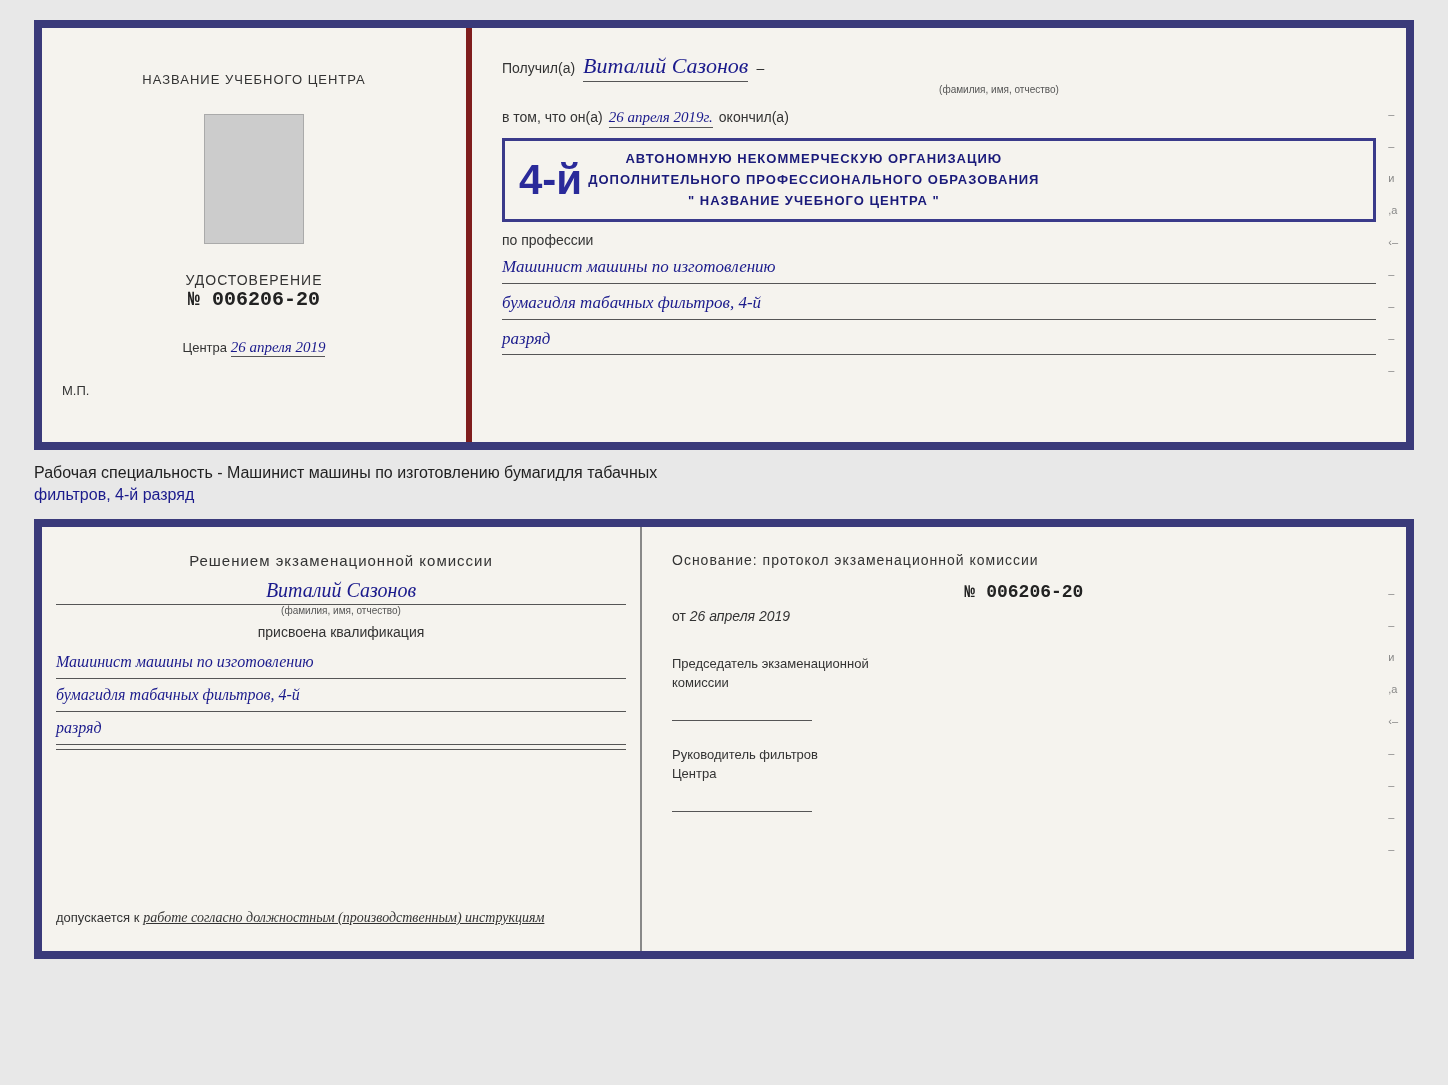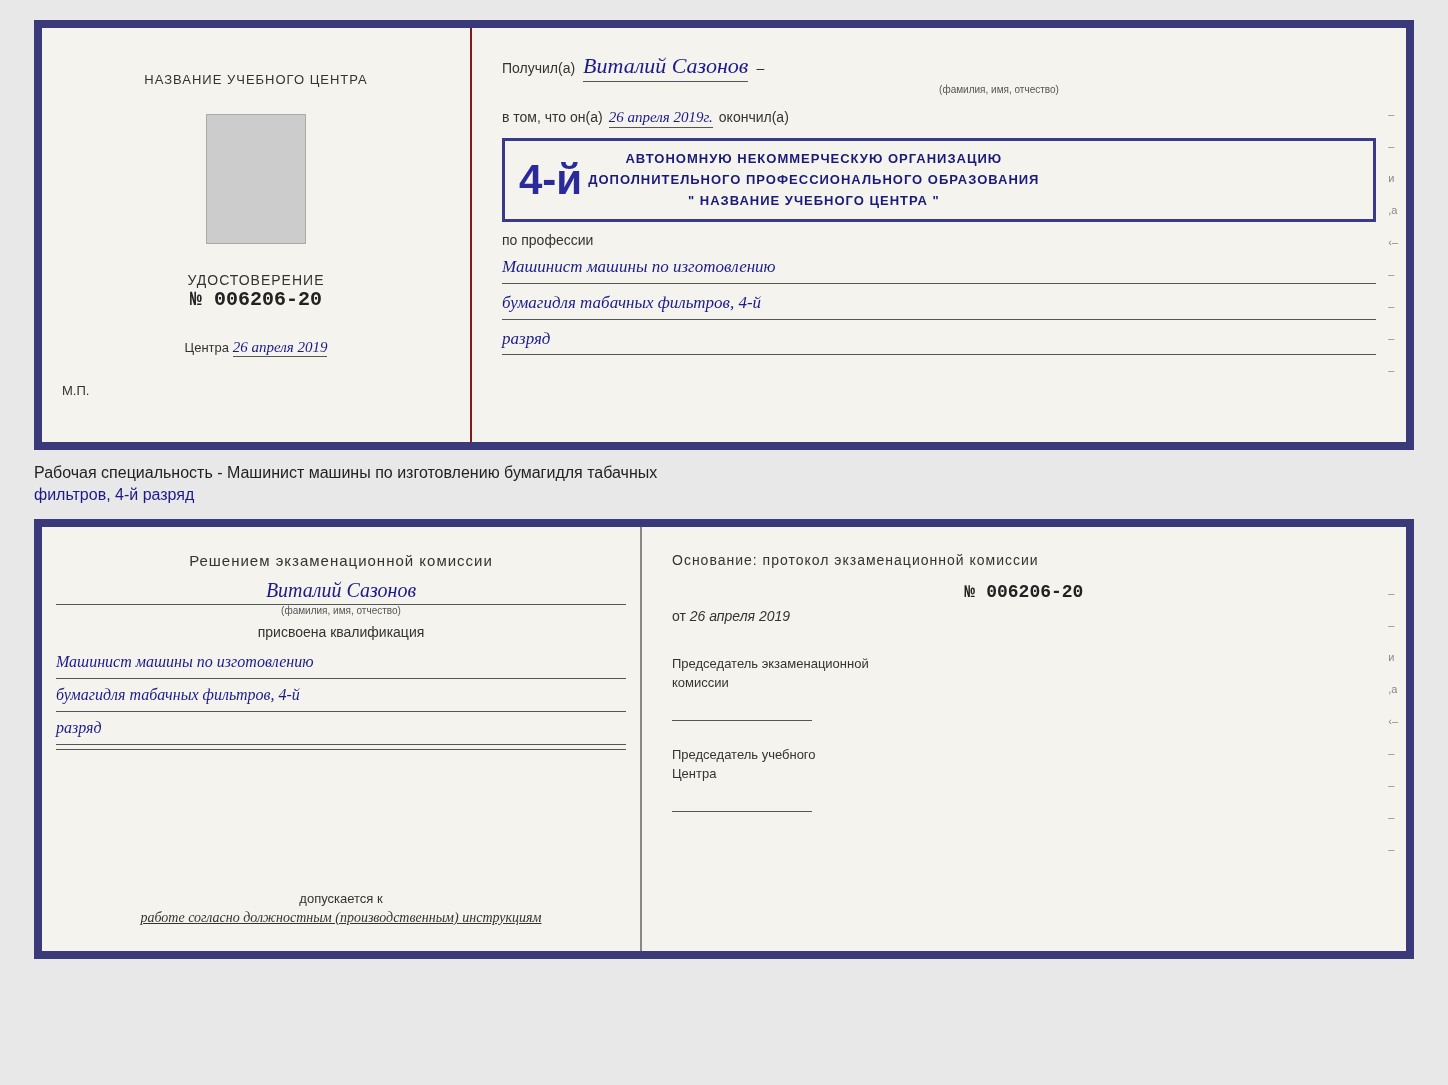--- a/index.html
+++ b/index.html
@@ -21,21 +21,21 @@
       width: 1380px;
       height: 430px;
       background: #f5f3ee;
       border: 8px solid #3a3a7a;
       display: flex;
       position: relative;
     }
 
     .cert-left {
       width: 430px;
-      border-right: 2px solid #7f1d1d;
+      border-right: 6px solid #7f1d1d;
       display: flex;
       flex-direction: column;
       align-items: center;
       justify-content: space-around;
       padding: 30px 20px;
       position: relative;
     }
 
     .cert-right {
       flex: 1;
@@ -280,22 +280,21 @@
       line-height: 2;
     }
 
     .dopuskaetsya-line {
       margin-top: auto;
       font-size: 13px;
       font-family: Arial, sans-serif;
       color: #333;
       display: flex;
       gap: 4px;
-      align-items: center;
-      flex-direction: column;
+      align-items: flex-start;
     }
 
     .dopusk-label {
       flex-shrink: 0;
     }
 
     .dopusk-handwritten {
       font-family: 'Comic Sans MS', cursive;
       font-size: 14px;
       color: #333;
@@ -446,21 +445,21 @@
     <div class="podpis-block">
       <div class="podpis-label">
         <span>Председатель экзаменационной</span><br>
         <span>комиссии</span>
       </div>
       <div class="podpis-line"></div>
     </div>
 
     <div class="podpis-block" style="margin-top:20px;">
       <div class="podpis-label">
-        <span>Председатель учебного</span><br>
+        <span>Руководитель фильтров</span><br>
         <span>Центра</span>
       </div>
       <div class="podpis-line"></div>
     </div>
 
     <div style="position:absolute; right:8px; top:60px; display:flex; flex-direction:column; gap:20px; font-size:11px; color:#888; font-family:Arial,sans-serif;">
       <span>–</span>
       <span>–</span>
       <span>и</span>
       <span>,а</span>

